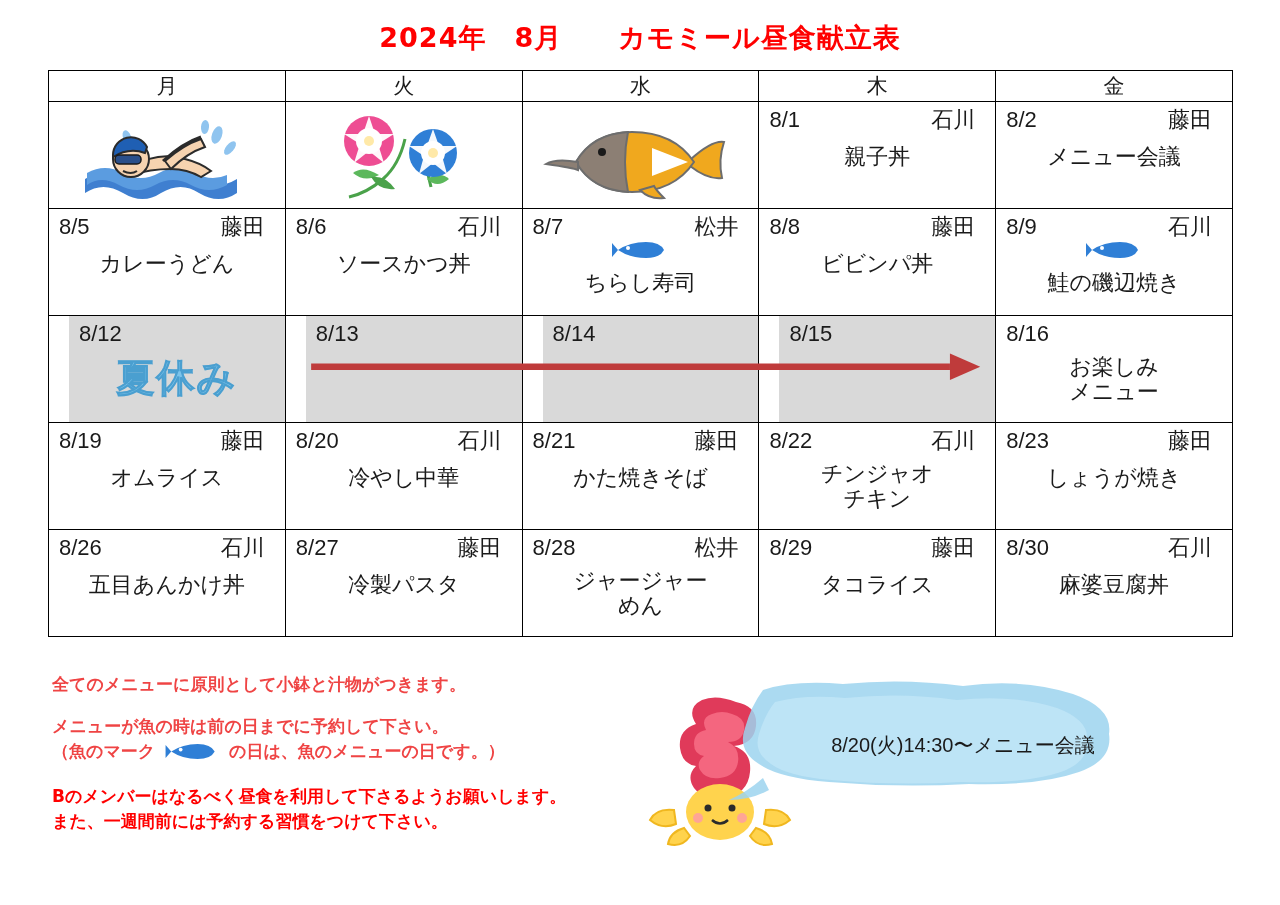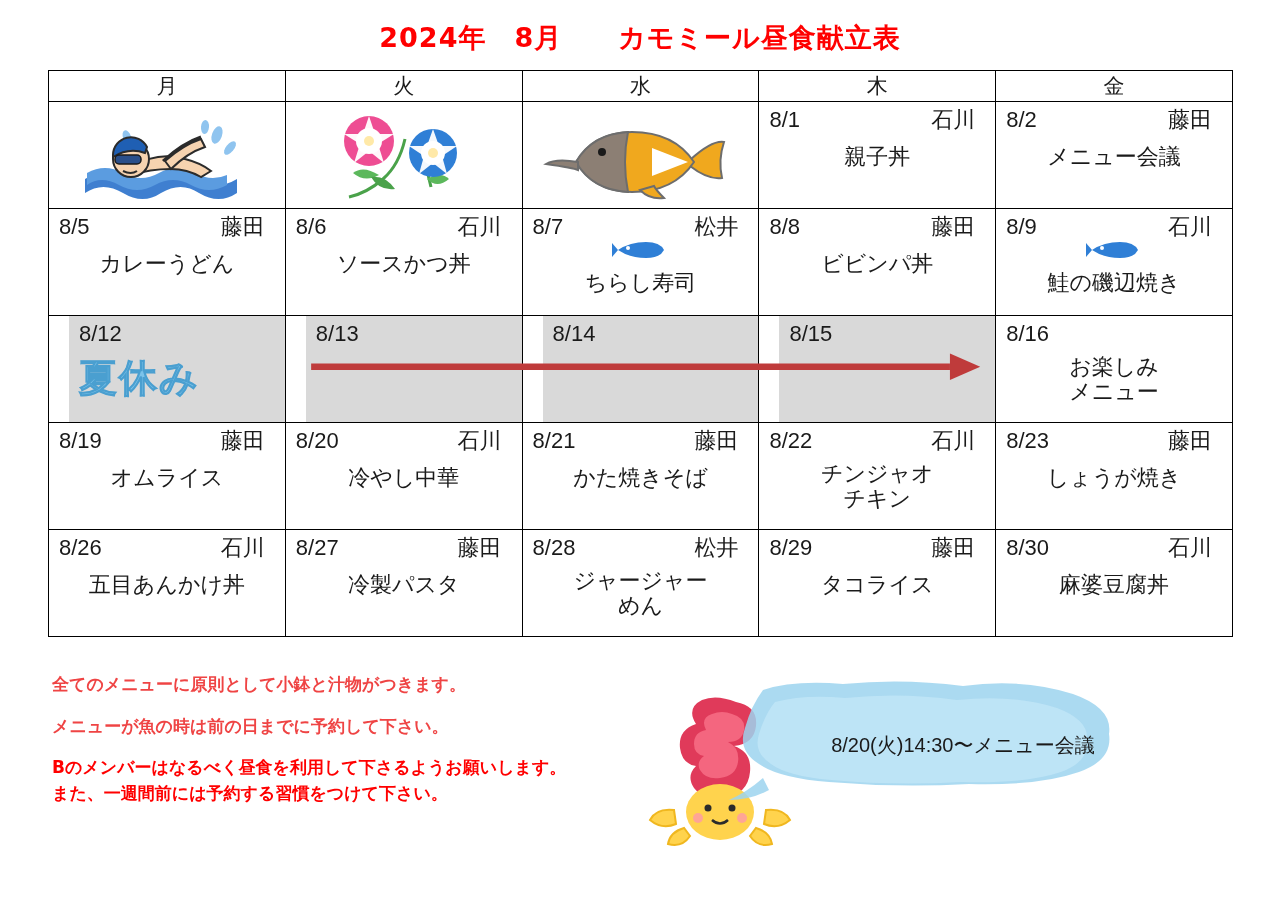--- a/index.html
+++ b/index.html
@@ -95,20 +95,21 @@
     align-items: center;
     justify-content: center;
   }
 
   
   .natsu {
     position: relative;
     height: 60px;
     display: flex;
     align-items: center;
+    justify-content: center;
     margin-top: 2px;
   }
   .natsu span {
     font-size: 38px;
     font-weight: bold;
     color: #7cc3ea;
     letter-spacing: 2px;
     -webkit-text-stroke: 1px #4a9fd0;
     font-family: "DejaVu Sans", sans-serif;
   }
@@ -506,20 +507,31 @@
         <line x1="244" y1="314" x2="920" y2="314" stroke="#bf3b3b" stroke-width="7"></line>
         <polygon points="920,300 952,314 920,328" fill="#bf3b3b"></polygon>
       </g>
     </svg>
   </div>
 
   <div class="notes">
     <div class="note">全てのメニューに原則として小鉢と汁物がつきます。</div>
     <div class="note">
       <span>メニューが魚の時は前の日までに予約して下さい。</span>
+      <span class="sub">
+        <span>（魚のマーク</span>
+        <span class="note-inline-fish">
+          <svg width="56" height="17" viewBox="0 0 56 18" aria-hidden="true">
+            <path d="M6 9 q12 -8 28 -8 q14 0 18 8 q-4 8 -18 8 q-16 0 -28 -8z" fill="#2f7fd6"></path>
+            <path d="M6 9 L0 2 L0 16 Z" fill="#2f7fd6"></path>
+            <circle cx="16" cy="7" r="2" fill="#ffffff"></circle>
+          </svg>
+        </span>
+        <span>の日は、魚のメニューの日です。）</span>
+      </span>
     </div>
     <div class="note red">Bのメンバーはなるべく昼食を利用して下さるようお願いします。</div>
     <div class="note red">また、一週間前には予約する習慣をつけて下さい。</div>
   </div>
 
   <div class="crab">
     <svg width="160" height="170" viewBox="0 0 160 170" aria-hidden="true">
 
       <path d="M96 14 q22 4 20 24 q-2 18 -22 20 q18 6 16 26 q-2 22 -26 26 q-20 4 -30 -10 q-8 -12 2 -22 q-14 -2 -16 -18 q-2 -18 16 -24 q-10 -16 6 -24 q14 -6 34 2z" fill="#e03a5a"></path>
       <path d="M92 26 q14 4 12 16 q-2 12 -16 12 q12 6 10 20 q-2 14 -18 16 q-14 2 -20 -8 q-4 -8 4 -14 q-10 -2 -10 -12 q0 -12 12 -14 q-6 -12 6 -16 q10 -4 20 0z" fill="#f4667f"></path>

